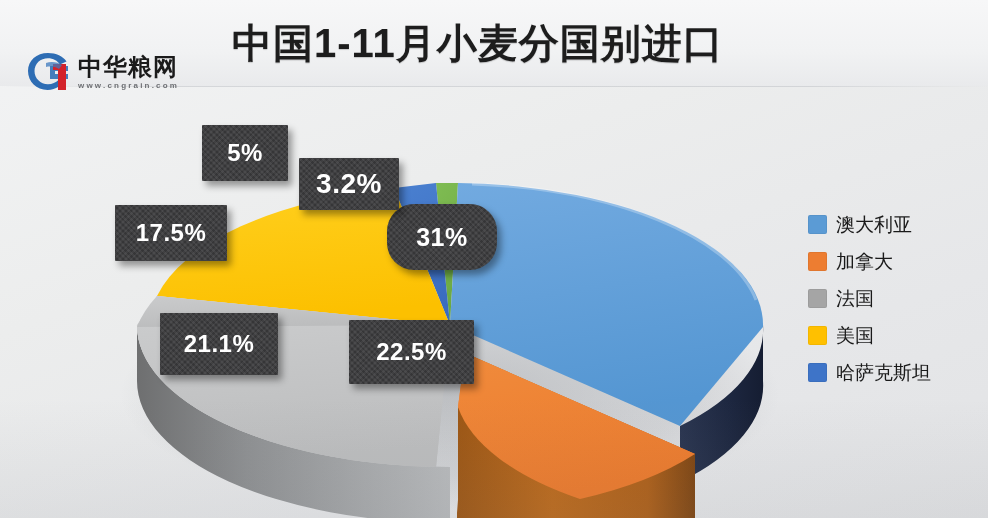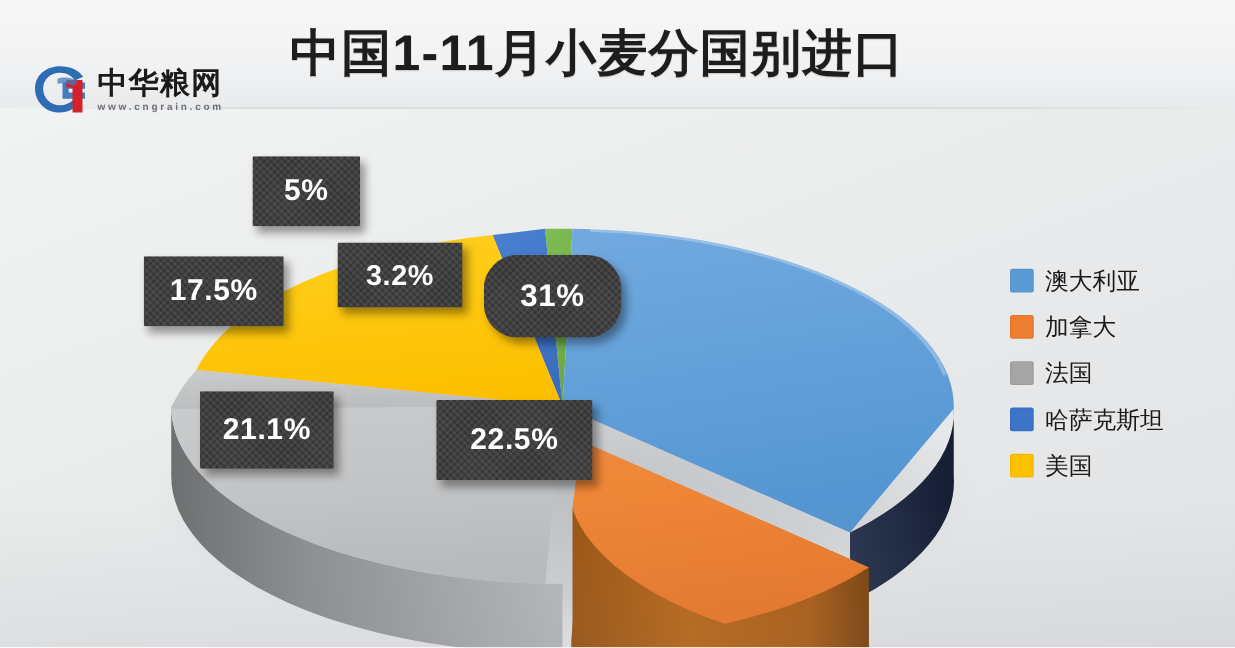--- a/index.html
+++ b/index.html
@@ -107,24 +107,24 @@
     display: flex;
     align-items: center;
     justify-content: center;
     box-shadow: 4px 5px 7px rgba(0,0,0,.38);
     border-radius: 1px;
     letter-spacing: .5px;
     user-select: none;
   }
   #label-0 { left: 387px; top: 204px; width: 110px; height: 66px; font-size: 25px; border-radius: 27px; }
   #label-1 { left: 349px; top: 320px; width: 125px; height: 64px; font-size: 24px; }
-  #label-2 { left: 160px; top: 313px; width: 107px; height: 62px; font-size: 24px; }
+  #label-2 { left: 160px; top: 313px; width: 118px; height: 62px; font-size: 24px; }
   #label-3 { left: 115px; top: 205px; width: 112px; height: 56px; font-size: 24px; }
   #label-4 { left: 202px; top: 125px; width:  86px; height: 56px; font-size: 24px; }
-  #label-5 { left: 270px; top: 158px; width: 100px; height: 52px; font-size: 23px; margin-top: 36px; }
+  #label-5 { left: 299px; top: 158px; width: 100px; height: 52px; font-size: 28px; }
 
   
   #legend {
     position: absolute;
     left: 808px; top: 212px;
     width: 172px;
     display: flex;
     flex-direction: column;
     gap: 12px;
   }
@@ -291,23 +291,23 @@
     </div>
     <div class="legend-row">
       <span class="legend-swatch" style="background-color: rgb(237, 125, 49);"></span>
       <span class="legend-label">加拿大</span>
     </div>
     <div class="legend-row">
       <span class="legend-swatch" style="background-color: rgb(165, 165, 165);"></span>
       <span class="legend-label">法国</span>
     </div>
     <div class="legend-row">
+      <span class="legend-swatch" style="background-color: rgb(255, 192, 0);"></span>
+      <span class="legend-label">美国</span>
+    </div>
+    <div class="legend-row">
       <span class="legend-swatch" style="background-color: rgb(62, 116, 200);"></span>
       <span class="legend-label">哈萨克斯坦</span>
     </div>
-    <div class="legend-row">
-      <span class="legend-swatch" style="background-color: rgb(255, 192, 0);"></span>
-      <span class="legend-label">美国</span>
-    </div>
   </div>
 
   <div id="vignette"></div>
 </div>
 
 </body></html>

